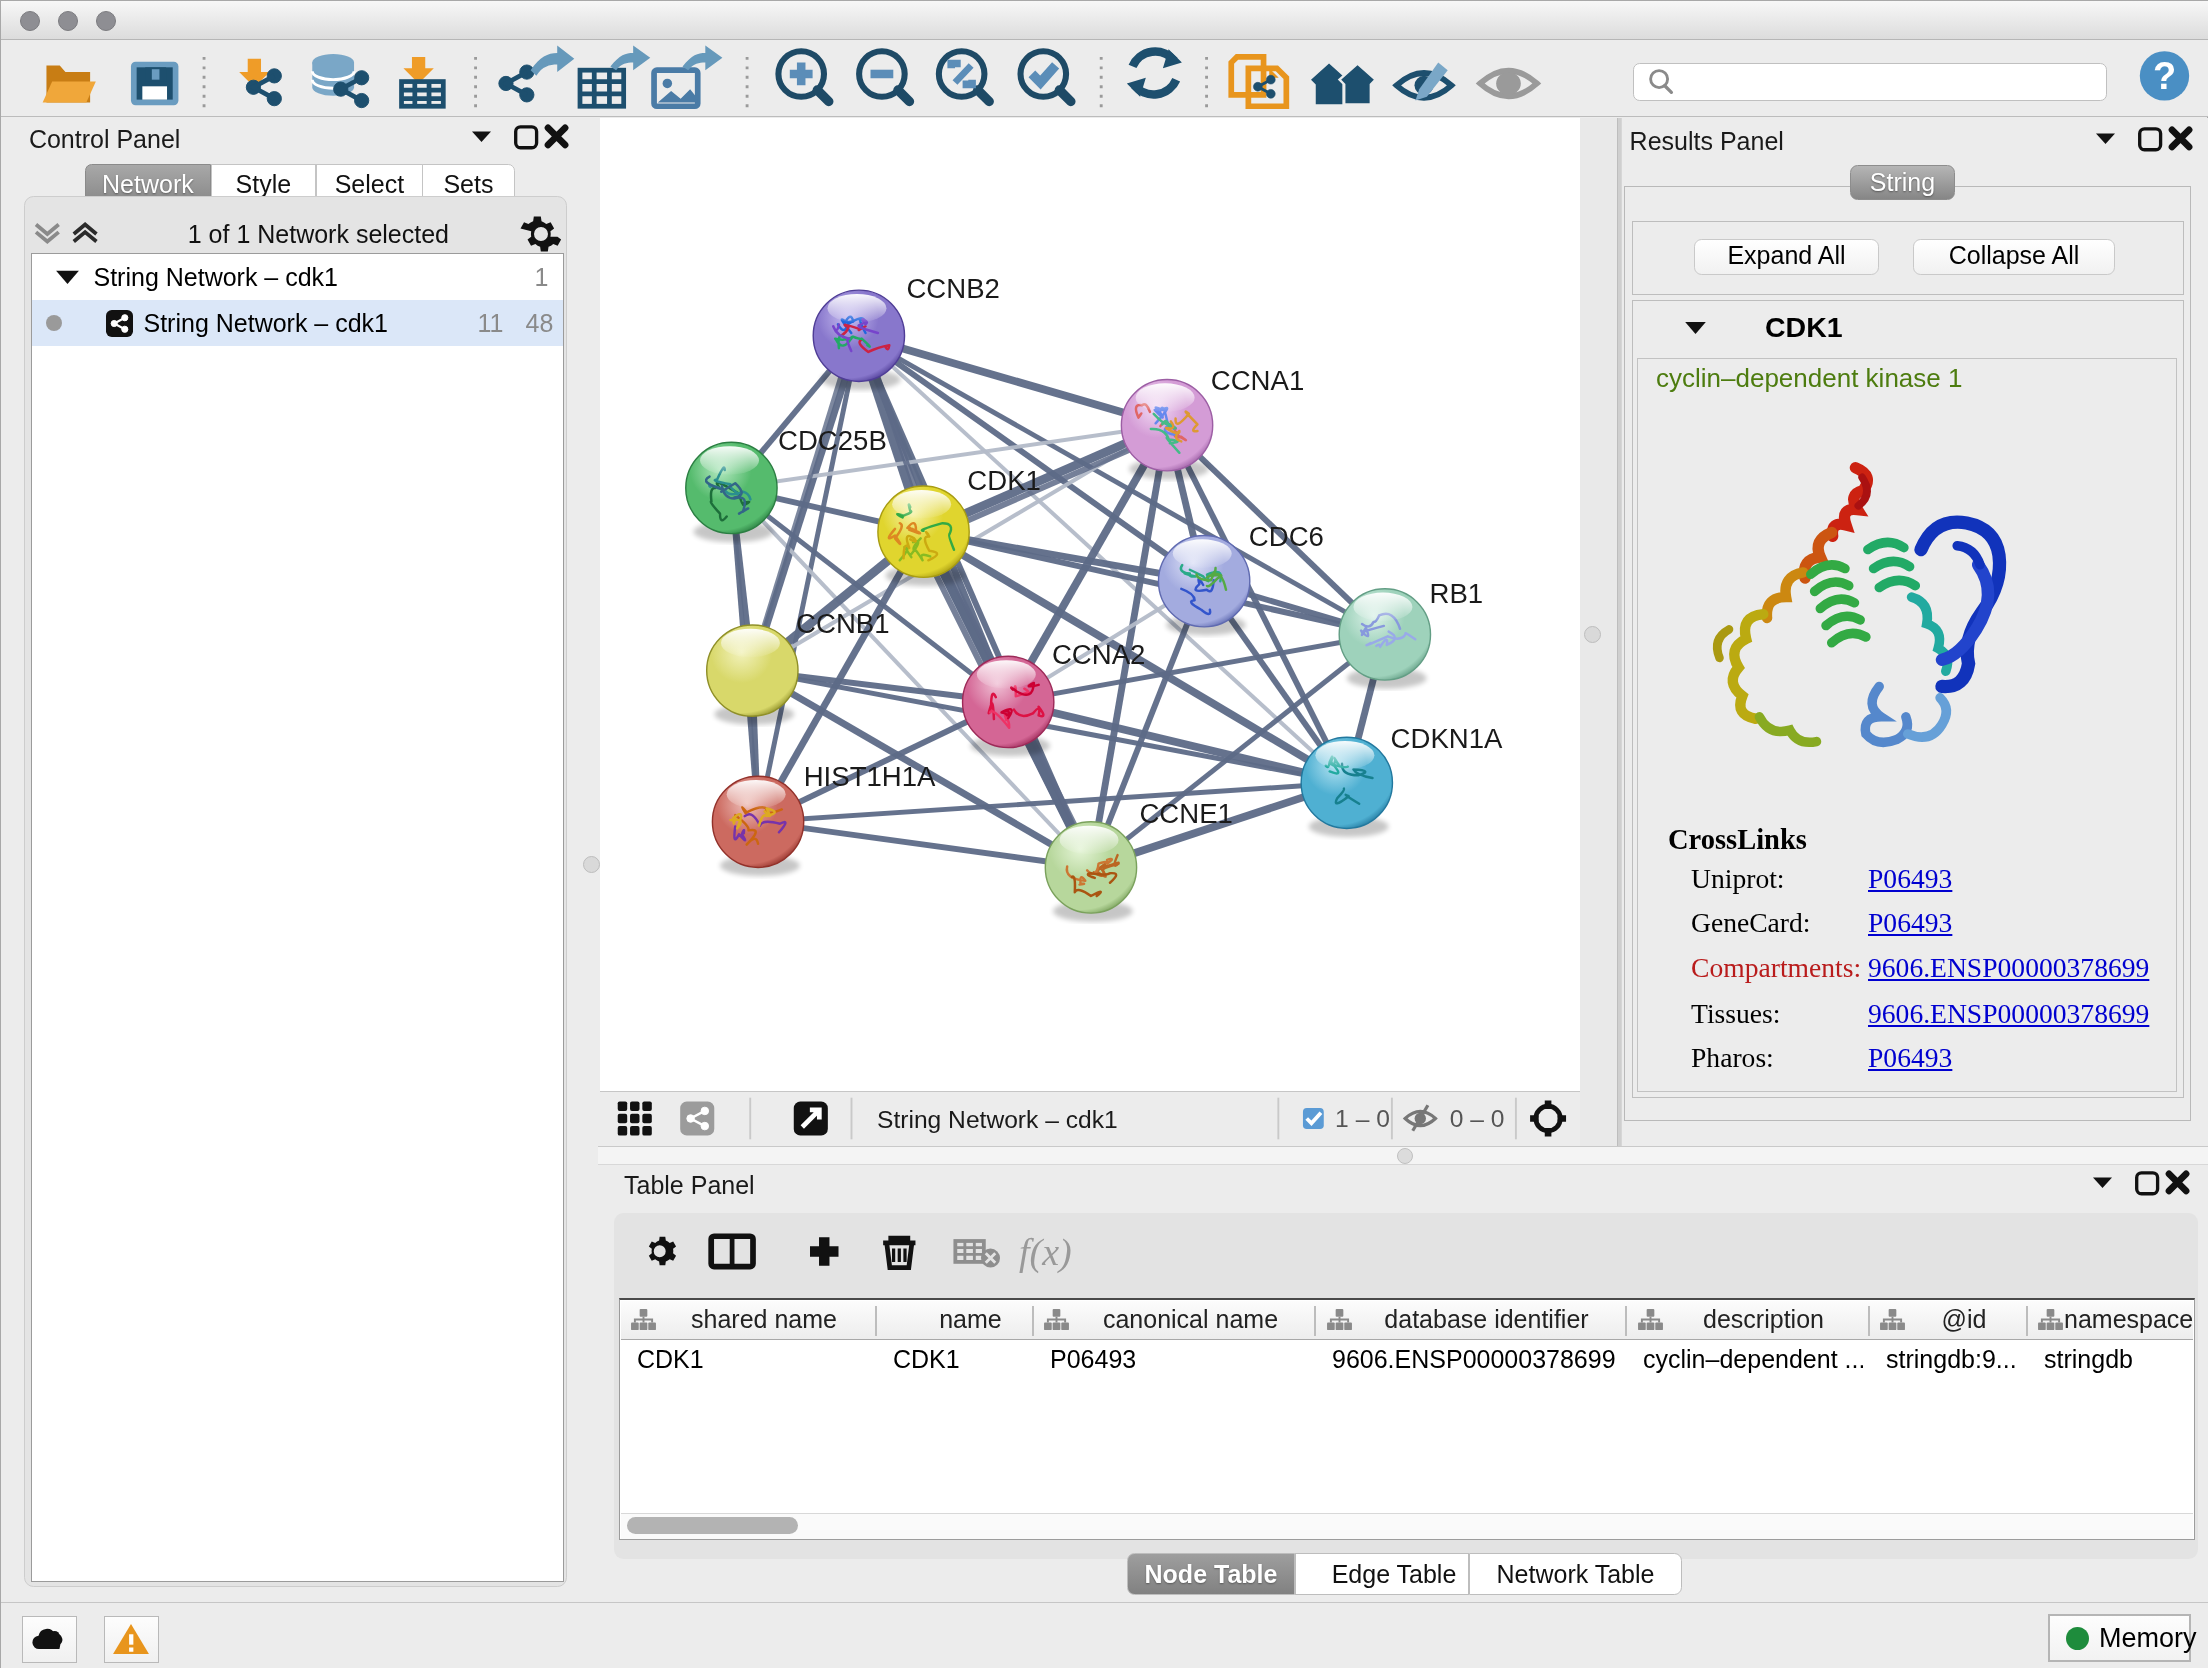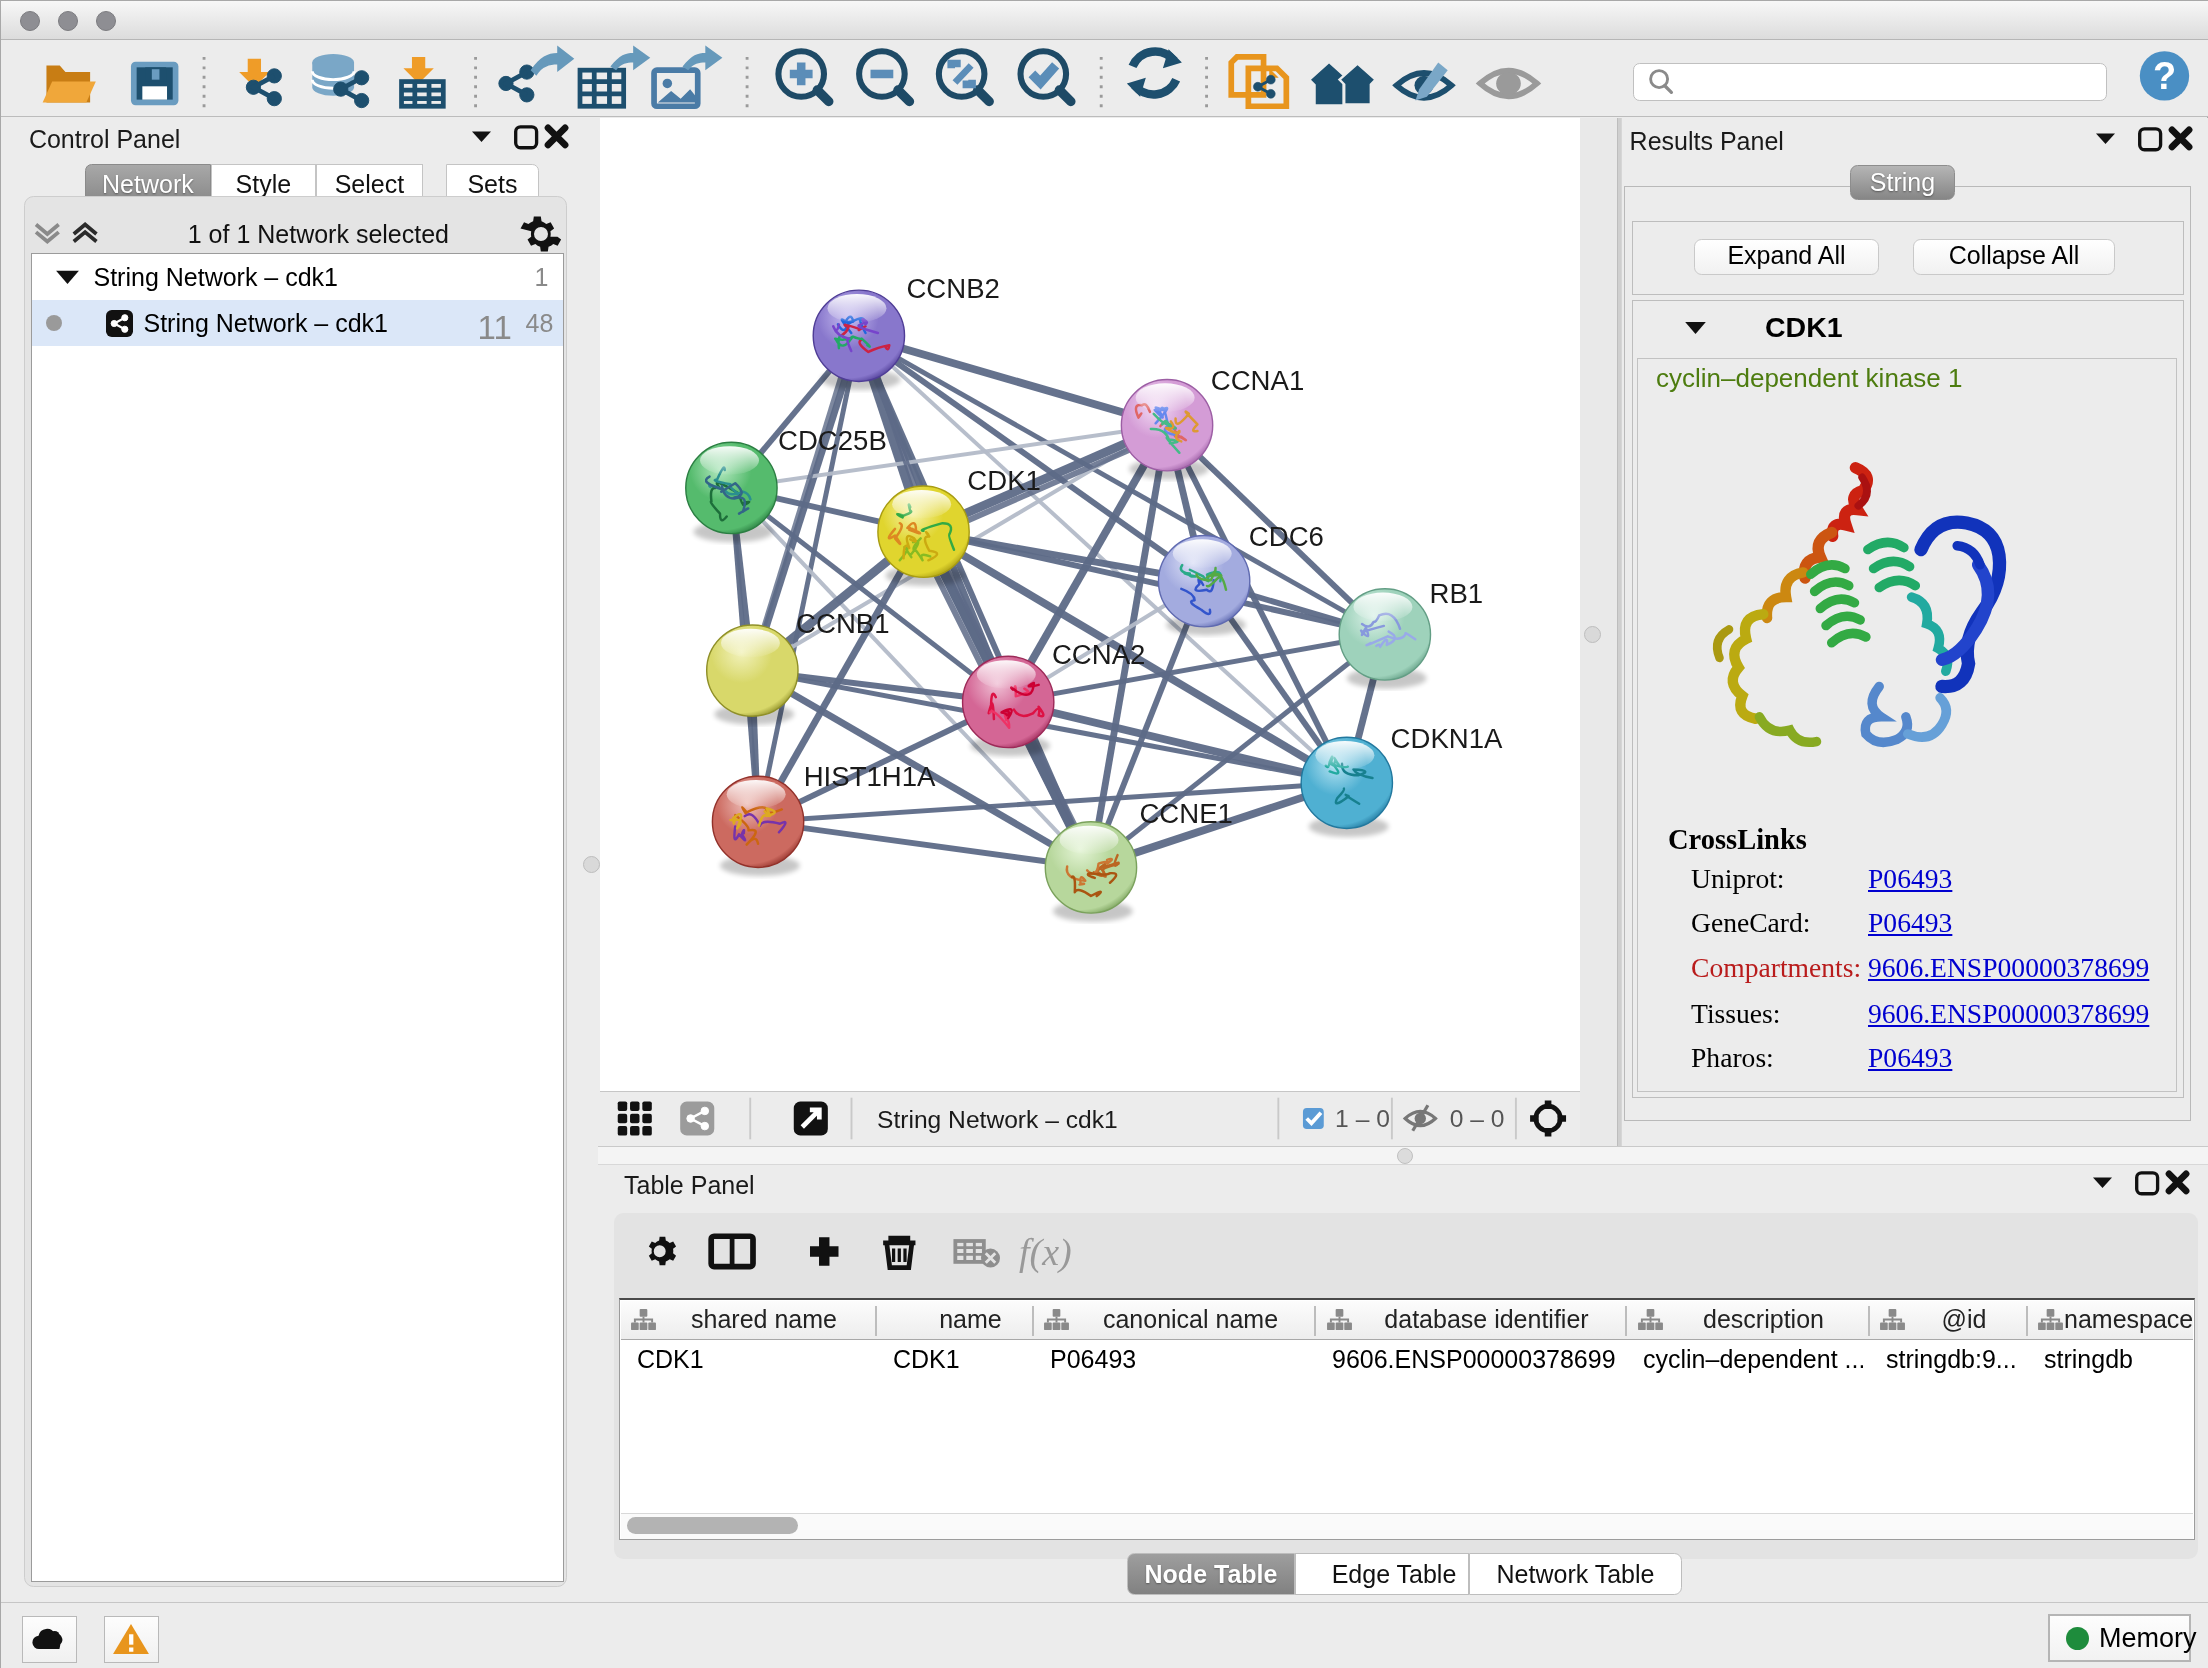--- a/index.html
+++ b/index.html
@@ -186,21 +186,21 @@
   <div class="abs" id="cpanel">
     <div class="ptitle" style="left:25px;top:6.7px;">Control Panel</div>
     <svg width="114" height="28.5" viewBox="0 0 120 30" style="position:absolute;left:468px;top:5.7px;">
       <path d="M0 8 L20 8 L10 19 Z" fill="#111"></path>
       <rect x="46" y="3" width="22" height="22" rx="5" fill="none" stroke="#111" stroke-width="3.5"></rect>
       <path d="M80 4 L98 22 M98 4 L80 22" stroke="#111" stroke-width="7" stroke-linecap="round"></path>
     </svg>
     <div class="tab tabsel" style="left:81px;width:126px;border-radius:6.7px 0 0 6.7px;">Network</div>
     <div class="tab" style="left:207px;width:105px;">Style</div>
     <div class="tab" style="left:312px;width:107px;">Select</div>
-    <div class="tab" style="left:418px;width:93px;border-radius:0 6.7px 6.7px 0;margin-left:24px;">Sets</div>
+    <div class="tab" style="left:418px;width:93px;border-radius:0 6.7px 6.7px 0;">Sets</div>
     <div id="cbox"></div>
     <svg width="76" height="34" viewBox="0 0 80 36" style="position:absolute;left:28.5px;top:99px;">
       <g fill="none" stroke="#8a8a8a" stroke-width="4">
           <path d="M4 8 l12 10 l12 -10"></path>
           <path d="M4 16 l12 10 l12 -10"></path>
         </g>
       <g fill="none" stroke="#2b2b2b" stroke-width="4">
           <path d="M44 18 l12 -10 l12 10"></path>
           <path d="M44 26 l12 -10 l12 10"></path>
         </g>
@@ -222,21 +222,21 @@
         <svg width="27" height="27" viewBox="0 0 28 28" style="position:absolute;left:74px;top:9.5px;">
           <rect width="28" height="28" rx="6" fill="#111"></rect>
           <g fill="#fff" stroke="#fff">
               <circle cx="19.5" cy="8" r="3.2"></circle>
               <circle cx="8.5" cy="14" r="3.2"></circle>
               <circle cx="19.5" cy="20" r="3.2"></circle>
               <path d="M19.5 8 L8.5 14 L19.5 20" stroke-width="2.2" fill="none"></path>
             </g>
         </svg>
         <div style="position:absolute;left:111px;top:8.6px;font-size:25px;color:#000;">String Network – cdk1</div>
-        <div style="position:absolute;left:445px;top:8.6px;font-size:33px;color:#8a8a8a;">11</div>
+        <div style="position:absolute;left:445px;top:8.6px;font-size:25px;color:#8a8a8a;">11</div>
         <div style="position:absolute;left:493px;top:8.6px;font-size:25px;color:#8a8a8a;">48</div>
       </div>
     </div>
   </div>
   <div class="abs" id="canvas">
 <svg width="980" height="973" viewBox="0 0 1030 1023" style="position:absolute;left:0;top:0;">
 <defs>
 <radialGradient id="gA" cx="38%" cy="30%" r="75%">
             <stop offset="0%" stop-color="#c6bcf0"></stop>
             <stop offset="45%" stop-color="#8877cc"></stop>

